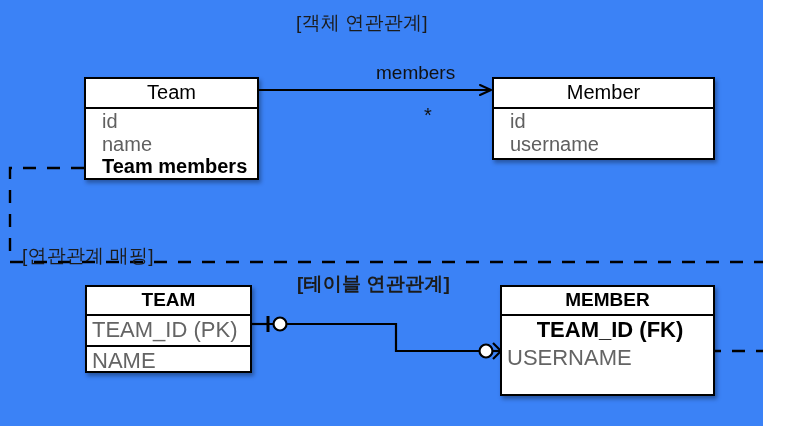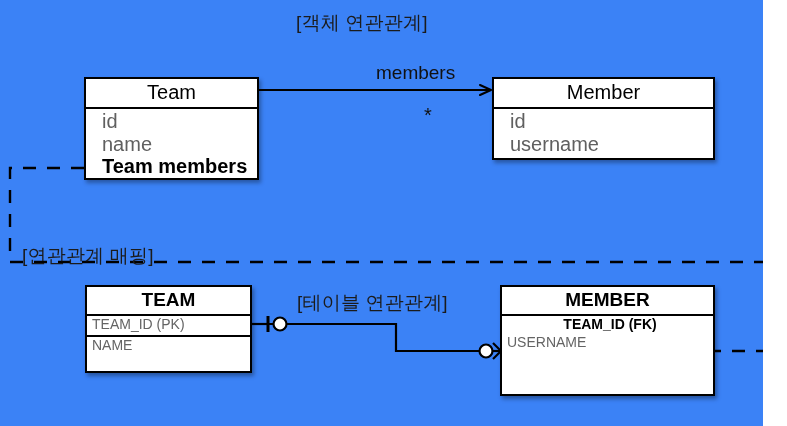--- a/index.html
+++ b/index.html
@@ -100,21 +100,21 @@
   }
   .erd-section {
     box-sizing: border-box;
     padding: 0 0 1px 5px;
     border-bottom: 2px solid #000000;
   }
   .erd-section.last {
     border-bottom: none;
   }
   .erd-row {
-    font-size: 14px;
+    font-size: 22px;
     color: #646464;
     line-height: 1.28;
     white-space: nowrap;
   }
   .erd-row.strong {
     color: #000000;
     font-weight: bold;
     text-align: center;
   }
 </style>
@@ -156,21 +156,21 @@
       <line x1="493" y1="351" x2="501" y2="351" stroke="#000" stroke-width="2.2"></line>
       <line x1="501" y1="351" x2="493" y2="343" stroke="#000" stroke-width="2.2"></line>
       <line x1="501" y1="351" x2="493" y2="359" stroke="#000" stroke-width="2.2"></line>
     </g>
   </svg>
 
   <div class="diagram-title" style="left:296px; top:10px;">[객체 연관관계]</div>
 
   <div class="diagram-title" style="left:22px; top:205px;margin-top:38px;">[연관관계 매핑]</div>
 
-  <div class="diagram-title" style="left:297px; top:290px;">[테이블 연관관계]</div>
+  <div class="diagram-title" style="left:297px; top:271px;font-weight:bold;">[테이블 연관관계]</div>
 
   <div class="uml-box" style="left:84px; top:77px; width:175px; height:103px;">
     <div class="uml-header">Team</div>
     <div class="uml-attrs">
       <div class="uml-attr">id</div>
       <div class="uml-attr">name</div>
       <div class="uml-attr strong">Team members</div>
     </div>
   </div>
 

